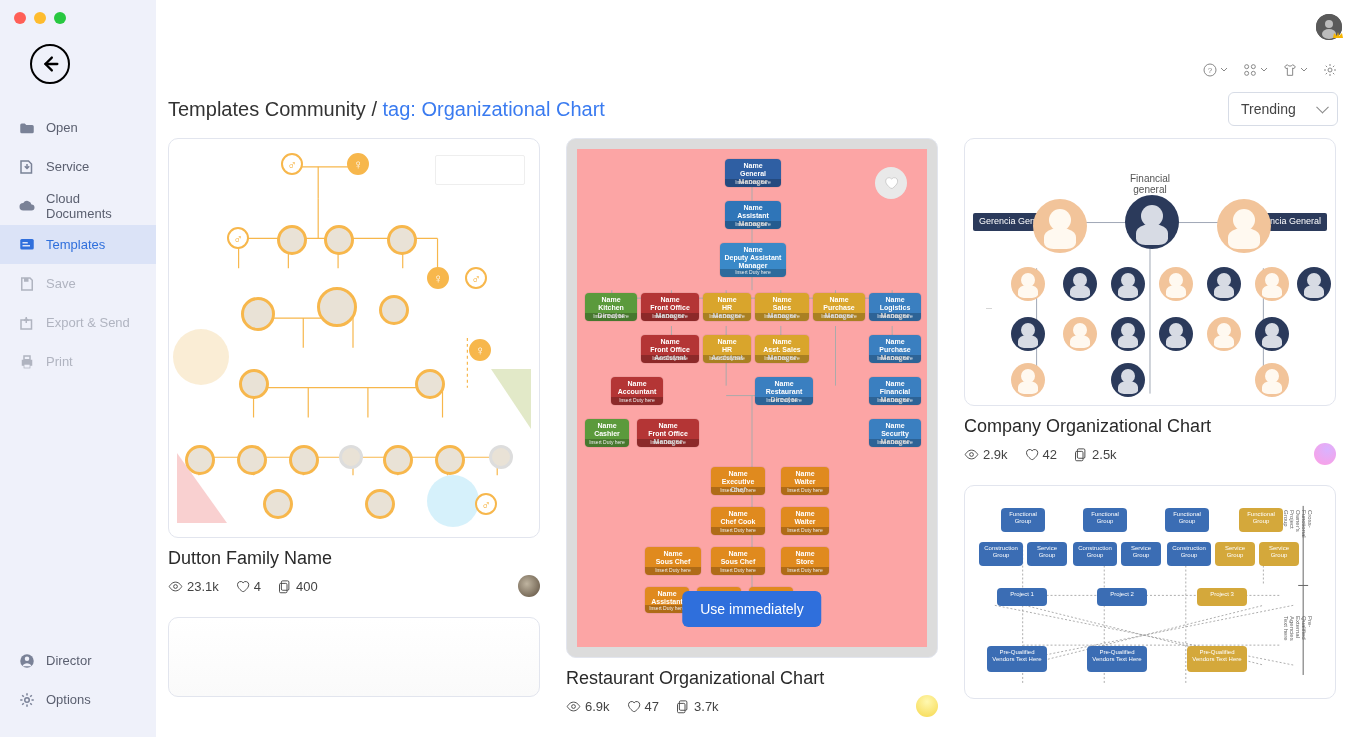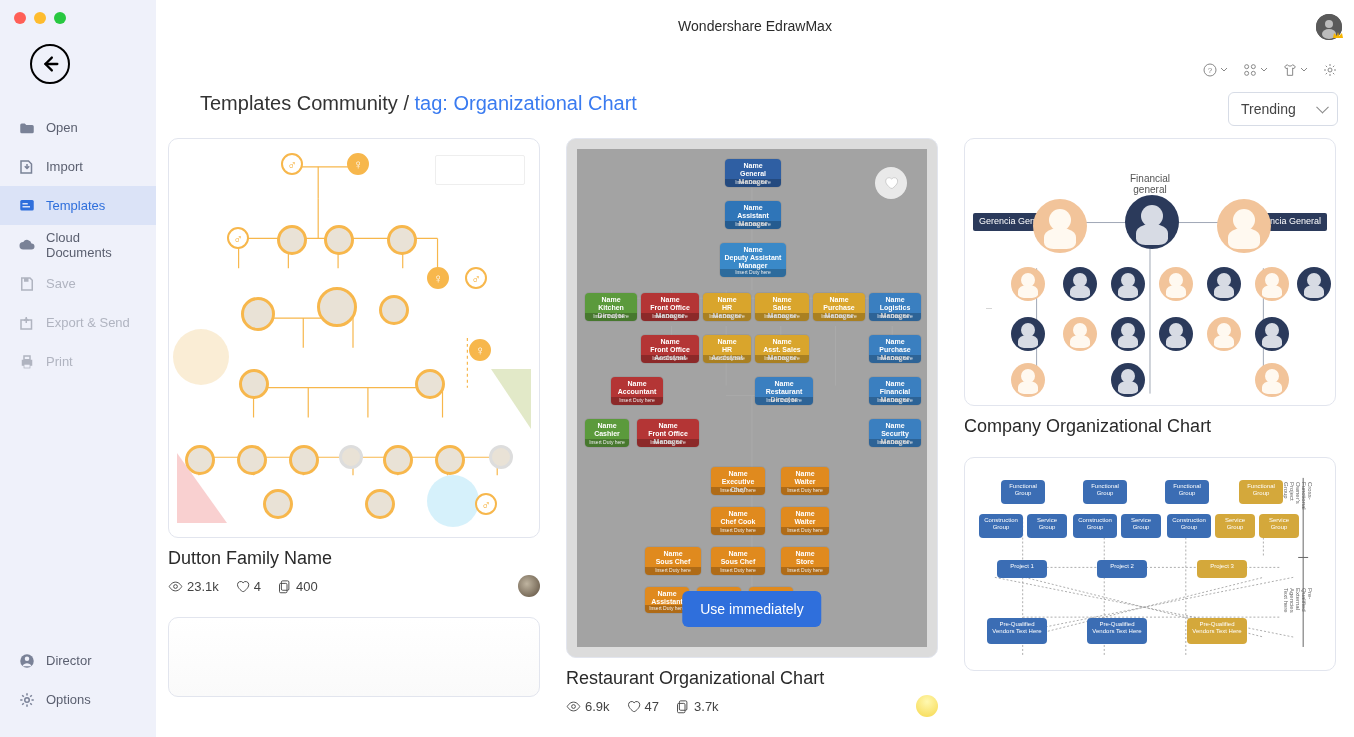--- a/index.html
+++ b/index.html
@@ -69,23 +69,22 @@
       border-radius: 50%; background: #555;
       display:flex; align-items:center; justify-content:center;
     }
     .avatar-badge { position:absolute; right:-2px; bottom:-2px; width:12px;height:12px; }
 
     .content {
       position: absolute; left: 168px; right: 16px; top: 92px; bottom: 0;
       overflow: hidden;
     }
     .crumb-row {
-      display: flex; justify-content: space-between; align-items: flex-start;
+      display: flex; justify-content: space-between; align-items: center;
       margin-bottom: 12px;
-      margin-left: 32px;
     }
     .crumbs { font-size: 20px; color: #333; }
     .crumbs .tag { color: #3a7bf0; }
     .sort-box {
       border: 1px solid #d7dce6; border-radius: 6px;
       padding: 8px 32px 8px 12px; font-size: 14px; color: #444;
       position: relative; min-width: 110px; cursor: pointer;
     }
     .sort-box:after {
       content: ""; position: absolute; right: 10px; top: 50%;
@@ -121,21 +120,21 @@
     .tri { position:absolute; width:0;height:0; }
     .circ { position:absolute; border-radius:50%; }
     .pv1-person { position:absolute; width:30px; height:30px; border-radius:50%; border:3px solid #f7b74c; background:#e9e2d6; }
     .pv1-sym { position:absolute; width:22px; height:22px; border-radius:50%; background:#fff; border:2px solid #f7b74c; display:flex;align-items:center;justify-content:center; color:#f7b74c; font-weight:bold; }
     .pv1 svg.lines { position:absolute; inset:0; }
 
     .pv-extra { width:100%; height: 80px; background:linear-gradient(#fff,#fafafa); }
 
     
     .pv2 { width:100%; height: 520px; background:#dcdcdc; }
-    .pv2-inner { position:absolute; inset:10px; background:#a3a3a3; }
+    .pv2-inner { position:absolute; inset:10px; background:#fca5a5; }
     .obox {
       position:absolute; border-radius:4px; color:#fff;
       text-align:center; font-size:7px; padding:3px 4px;
       line-height:1.15;
       box-shadow: 0 0 0 1px rgba(0,0,0,0.05);
     }
     .obox .n1 { font-weight:600; }
     .obox-foot { position:absolute;left:0;right:0;bottom:0;height:8px;background:rgba(0,0,0,0.22);border-radius:0 0 4px 4px; font-size:5px; display:flex;align-items:center;justify-content:center; color:#eee;}
     .pv2 svg.lines { position:absolute; inset:0; }
     .heart-btn {
@@ -204,39 +203,39 @@
         </span>
       <span>Open</span>
     </div>
     <div class="menu-item">
       <span class="mi-icon">
           <svg viewBox="0 0 24 24">
             <path d="M4 4h10l4 4v12H4z" fill="none" stroke="#7a8297" stroke-width="2"></path>
             <path d="M12 8v6m-3-3l3 3 3-3" stroke="#7a8297" stroke-width="2" fill="none"></path>
           </svg>
         </span>
-      <span>Import</span>
+      <span>Service</span>
+    </div>
+    <div class="menu-item">
+      <span class="mi-icon">
+          <svg viewBox="0 0 24 24">
+            <path d="M7 18a5 5 0 010-10 6 6 0 0111 2 4 4 0 010 8H7z" fill="#7a8297"></path>
+          </svg>
+        </span>
+      <span>Cloud Documents</span>
     </div>
     <div class="menu-item active">
       <span class="mi-icon">
           <svg viewBox="0 0 24 24">
             <rect x="3" y="4" width="18" height="14" rx="2" fill="#2f6fdc"></rect>
             <rect x="6" y="8" width="7" height="2" fill="#dbe3f7"></rect>
             <rect x="6" y="12" width="10" height="2" fill="#dbe3f7"></rect>
           </svg>
         </span>
       <span>Templates</span>
-    </div>
-    <div class="menu-item">
-      <span class="mi-icon">
-          <svg viewBox="0 0 24 24">
-            <path d="M7 18a5 5 0 010-10 6 6 0 0111 2 4 4 0 010 8H7z" fill="#7a8297"></path>
-          </svg>
-        </span>
-      <span>Cloud Documents</span>
     </div>
     <div class="menu-item disabled">
       <span class="mi-icon">
           <svg viewBox="0 0 24 24">
             <path d="M5 4h11l3 3v13H5z" fill="none" stroke="#b0b4c0" stroke-width="2"></path>
             <rect x="8" y="4" width="6" height="5" fill="#b0b4c0"></rect>
           </svg>
         </span>
       <span>Save</span>
     </div>
@@ -279,21 +278,20 @@
             <circle cx="12" cy="12" r="3" fill="none" stroke="#7a8297" stroke-width="2"></circle>
             <path d="M12 3v3m0 12v3M3 12h3m12 0h3M5.6 5.6l2.1 2.1m8.6 8.6l2.1 2.1M5.6 18.4l2.1-2.1m8.6-8.6l2.1-2.1" stroke="#7a8297" stroke-width="2"></path>
           </svg>
         </span>
       <span>Options</span>
     </div>
   </div>
 </div>
 
 <div class="app-header">
-  <div class="app-title">Wondershare EdrawMax</div>
   <div class="avatar">
     <svg width="26" height="26">
         <circle cx="13" cy="13" r="13" fill="#5a5a5a"></circle>
         <circle cx="13" cy="10" r="4" fill="#bcbcbc"></circle>
         <ellipse cx="13" cy="20" rx="7" ry="5" fill="#bcbcbc"></ellipse>
       </svg>
     <svg class="avatar-badge" viewBox="0 0 12 12">
         <path d="M1 8l1-5 3 3 1-4 1 4 3-3 1 5z" fill="#f7b500"></path>
       </svg>
   </div>
@@ -728,20 +726,43 @@
               <div class="body"></div>
             </div>
           <div class="av sm peach" style="left:290px;top:224px;">
               <div class="head"></div>
               <div class="body"></div>
             </div>
 
           <div class="tiny-label" style="left:4px;top:166px;">—</div>
         </div>
         <div class="card-title">Company Organizational Chart</div>
+        <div class="card-stats">
+          <span class="stat">
+              <svg viewBox="0 0 24 24">
+                <path d="M2 12s3.5-7 10-7 10 7 10 7-3.5 7-10 7S2 12 2 12z" fill="none" stroke="#444" stroke-width="1.5"></path>
+                <circle cx="12" cy="12" r="3" fill="none" stroke="#444" stroke-width="1.5"></circle>
+              </svg>
+              <span>2.9k</span>
+            </span>
+          <span class="stat">
+              <svg viewBox="0 0 24 24">
+                <path d="M12 20s-8-5-8-11a5 5 0 019-3 5 5 0 019 3c0 6-8 11-8 11z" fill="none" stroke="#444" stroke-width="1.5"></path>
+              </svg>
+              <span>42</span>
+            </span>
+          <span class="stat">
+              <svg viewBox="0 0 24 24">
+                <rect x="7" y="3" width="12" height="15" rx="2" fill="none" stroke="#444" stroke-width="1.5"></rect>
+                <rect x="4" y="7" width="12" height="15" rx="2" fill="none" stroke="#444" stroke-width="1.5"></rect>
+              </svg>
+              <span>2.5k</span>
+            </span>
+          <span class="author-avatar a3"></span>
+        </div>
       </div>
 
       <div class="card">
         <div class="card-preview pv4">
           <svg class="lines" viewBox="0 0 372 214">
             <g stroke="#999" stroke-width="0.8" fill="none" stroke-dasharray="2,2">
               <path d="M58 60 v140 M140 60 v140 M222 60 v140 M300 60 v40"></path>
               <path d="M30 120 L330 180 M30 180 L330 120 M60 120 L300 180 M60 180 L300 120"></path>
               <path d="M58 110 h260 M58 160 h260"></path>
             </g>

